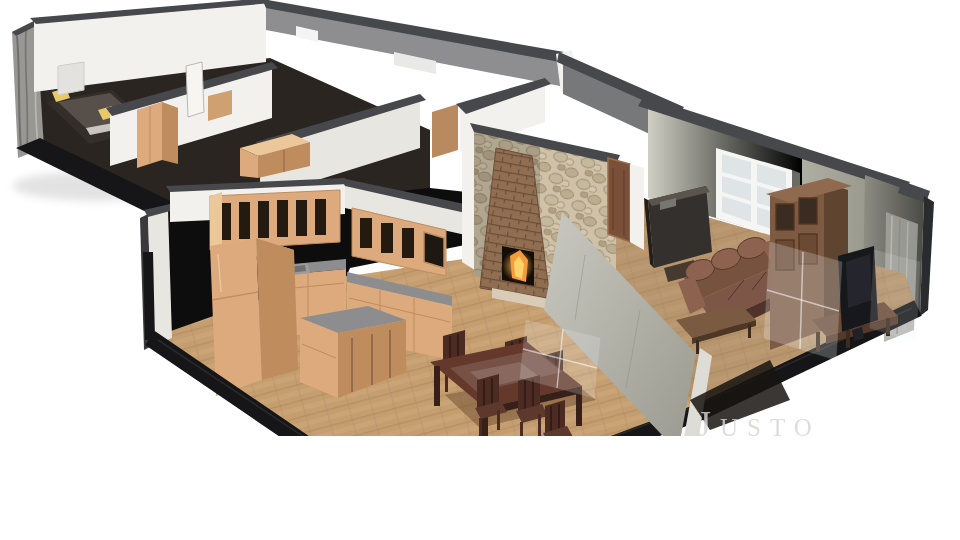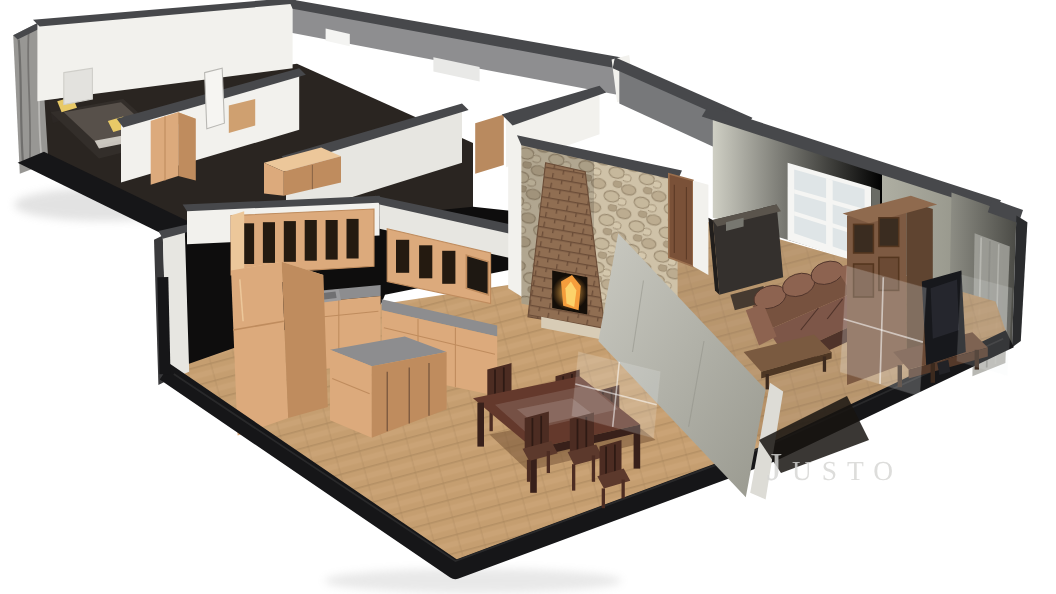--- a/index.html
+++ b/index.html
@@ -1,16 +1,16 @@
 <!DOCTYPE html>
 <html style="--bg: #ffffff; --capDark: #47484b; --capMid: #6e6f72; --wallWhite: #f2f1ed; --wallIvory: #e7e6e1; --wallGray: #8e8e90; --wallGrayDark: #77787a; --wallGreen: #b2b2a8; --wallGreenLight: #d6d6cc; --texWall: #989794; --texStreak: #5f5e5c; --voidBlack: #0e0d0d; --platform: #161618; --floorWood: #c59e70; --floorSeam: #a8845a; --floorLight: #d8b486; --cabWood: #dcaa7c; --cabWoodDark: #bf8c5e; --cabWoodLight: #ecc79a; --counter: #8d8d8f; --slat: #241a10; --stone: #cfc2a8; --stoneShade: #9a8a70; --brick: #906e52; --brickSeam: #6b4d38; --fire: #f59d3c; --fireCore: #fcd26a; --diningWood: #4c2c22; --diningTop: #64392c; --sofa: #77523f; --sofaLight: #8d6350; --sofaDark: #4f332a; --piano: #34302d; --hutch: #7d5a42; --hutchDark: #5f4430; --tv: #17181c; --stand: #6b4a36; --pillow: #e8c967; --bedFrame: #332e2a; --glass: #eef2f4; --curtain: #a6a6a0; --watermark: #d6d6d4;"><head>
 <meta charset="utf-8">
 <style>
   html,body{margin:0;padding:0;background:#ffffff;}
-  .stage{position:relative;width:960px;height:540px;background:var(--bg,#fff);overflow:hidden;
+  .stage{position:relative;width:960px;height:436px;background:var(--bg,#fff);overflow:hidden;
          font-family:"Liberation Sans",sans-serif;}
   .stage svg{position:absolute;left:0;top:0;}
   .watermark-text{font-family:"Liberation Serif",serif;font-variant:small-caps;
                   letter-spacing:9px;font-size:36px;opacity:.82;}
 </style>
 </head>
 <body>
 
 <div class="stage">
 <svg width="960" height="540" viewBox="0 0 960 540" role="img" aria-label="Isometric 3D cutaway floor-plan rendering of an apartment with two bedrooms, hallway, kitchen, dining area and living room">

